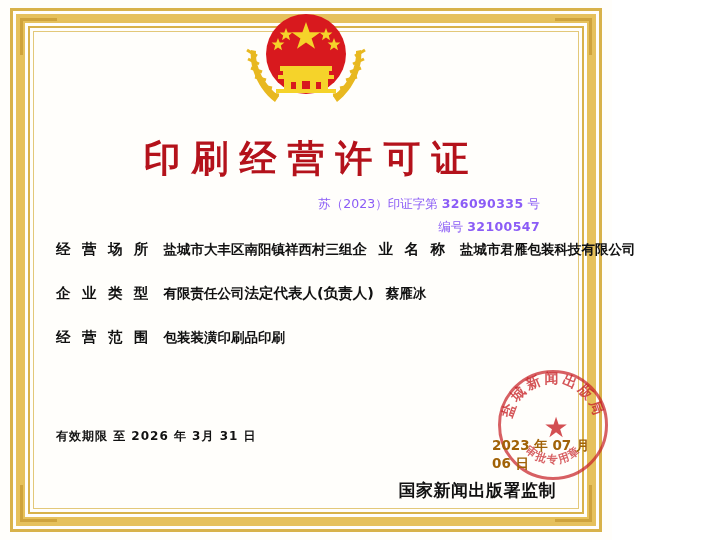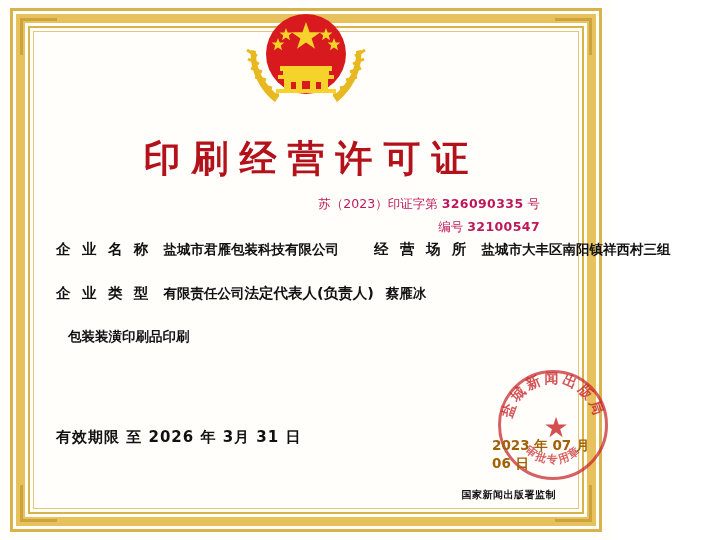--- a/index.html
+++ b/index.html
@@ -108,21 +108,21 @@
     letter-spacing: 11px;
     text-indent: 11px;
     color: #b4121b;
   }
 
   
   .code-line {
     position: absolute;
     right: 72px;
     font-size: 12.5px;
-    color: #be185d;
+    color: #8b5cf6;
     font-family: "DejaVu Sans", sans-serif;
     white-space: nowrap;
   }
   .code-line.one { top: 196px; }
   .code-line.two { top: 219px; }
   .code-line .num { font-weight: bold; letter-spacing: 0.4px; }
 
   
   .fields {
     position: absolute;
@@ -158,21 +158,21 @@
     margin-left: 12px;
     white-space: nowrap;
   }
 
   
   .validity {
     position: absolute;
     left: 56px;
     top: 428px;
     font-family: "DejaVu Sans", sans-serif;
-    font-size: 15px;
+    font-size: 12px;
     font-weight: bold;
     color: #111;
     letter-spacing: 1px;
   }
 
   
   .seal {
     position: absolute;
     left: 498px;
     top: 370px;
@@ -214,21 +214,21 @@
     font-weight: bold;
     color: #a16207;
   }
 
   
   .footer {
     position: absolute;
     right: 56px;
     bottom: 38px;
     font-family: "DejaVu Sans", sans-serif;
-    font-size: 10px;
+    font-size: 17px;
     font-weight: bold;
     color: #111;
     letter-spacing: 0.5px;
   }
 </style>
 </head>
 <body>
 
 <div class="certificate">
 
@@ -296,43 +296,44 @@
     <span>号</span>
   </div>
   <div class="code-line two">
     <span>编号</span>
     <span class="num">32100547</span>
   </div>
 
   <div class="fields">
 
     <div class="row">
+      <div class="cell right">
+        <span class="lbl sp4">经 营 场 所</span>
+        <span class="val">盐城市大丰区南阳镇祥西村三组</span>
+      </div>
       <div class="cell left">
         <span class="lbl sp4">企 业 名 称</span>
         <span class="val">盐城市君雁包装科技有限公司</span>
-      </div>
-      <div class="cell right">
-        <span class="lbl sp4">经 营 场 所</span>
-        <span class="val">盐城市大丰区南阳镇祥西村三组</span>
       </div>
     </div>
 
     <div class="row">
       <div class="cell right">
         <span class="lbl sp4">企 业 类 型</span>
         <span class="val">有限责任公司</span>
       </div>
       <div class="cell left">
         <span class="lbl">法定代表人(负责人)</span>
         <span class="val">蔡雁冰</span>
       </div>
     </div>
 
     <div class="row">
       <div class="cell left">
+        <span class="lbl sp4">经 营 范 围</span>
         <span class="val">包装装潢印刷品印刷</span>
       </div>
     </div>
 
   </div>
 
   <div class="validity">有效期限 至 2026 年 3月 31 日</div>
 
   <div class="seal">
     <div class="ring"></div>

